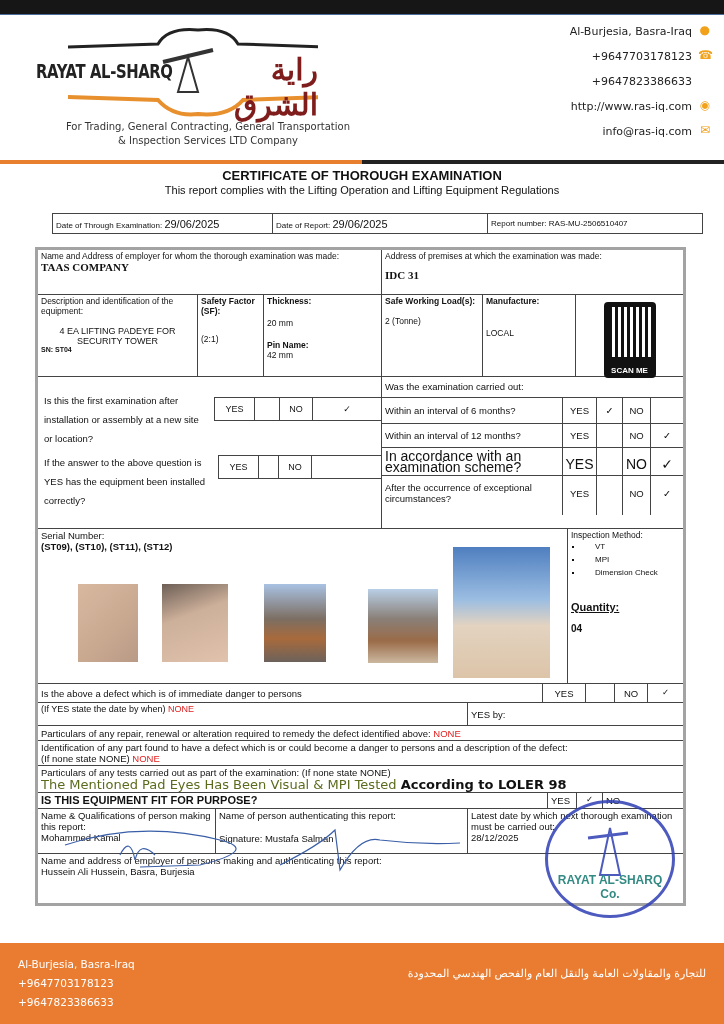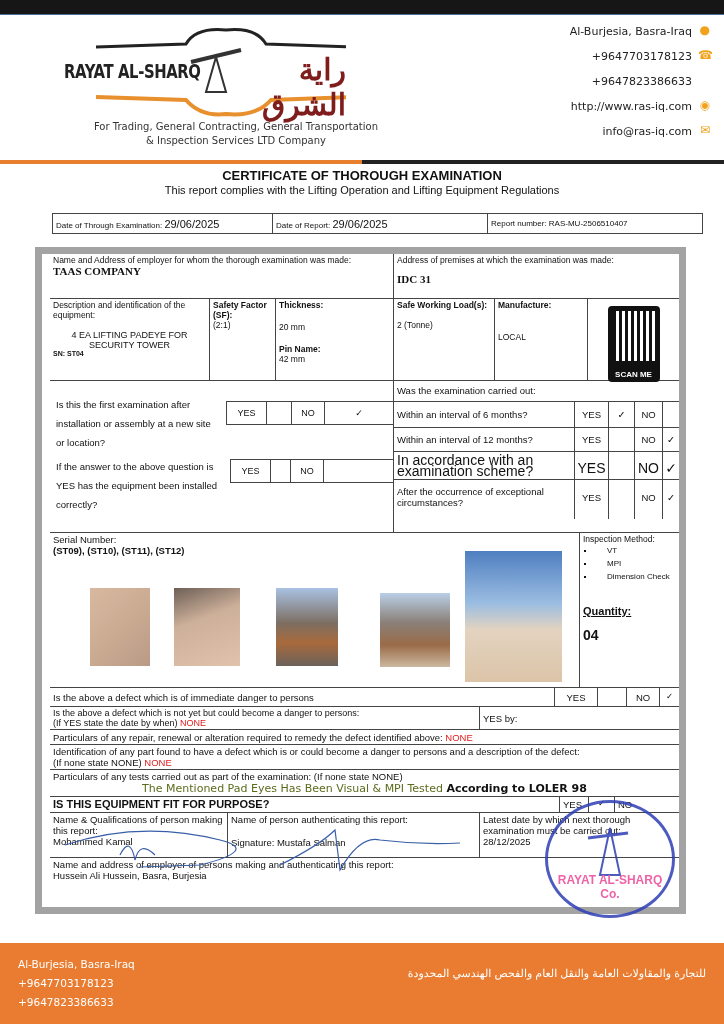--- a/index.html
+++ b/index.html
@@ -1,54 +1,54 @@
 <!DOCTYPE html>
 <html><head>
 <meta charset="utf-8">
 <style>
   * { box-sizing: border-box; margin: 0; padding: 0; }
   body { width: 724px; height: 1024px; background: #fff; font-family: "Liberation Sans", sans-serif; color: #111; position: relative; overflow: hidden; }
   .topbar { position: absolute; left: 0; top: 0; width: 724px; height: 15px; background: #161616; border-bottom: 1px solid #4a6c96; }
-  .logo { position: absolute; left: 56px; top: 22px; width: 290px; height: 100px; }
+  .logo { position: absolute; left: 28px; top: 22px; width: 290px; height: 100px; }
   .logo-en { position: absolute; left: 8px; top: 38px; font-family: "DejaVu Sans", sans-serif; font-weight: bold; font-size: 19px; letter-spacing: -0.5px; transform: scaleX(0.78); transform-origin: left; color: #222; }
   .logo-ar { position: absolute; left: 195px; top: 30px; font-size: 30px; font-weight: bold; color: #7f1d1d; direction: rtl; }
   .logo-sub { position: absolute; left: 0; top: 98px; width: 380px; text-align: center; font-family: "DejaVu Sans", sans-serif; font-size: 10px; color: #333; line-height: 14px; }
   .contacts { position: absolute; right: 14px; top: 24px; text-align: right; font-family: "DejaVu Sans", sans-serif; font-size: 11px; color: #222; }
   .contact-line { height: 25px; line-height: 16px; display: flex; justify-content: flex-end; align-items: flex-start; gap: 6px; }
   .cicon { width: 12px; height: 12px; display: inline-block; color: #f1a21a; font-size: 12px; line-height: 12px; }
   .stripe { position: absolute; top: 160px; height: 4px; }
   .stripe.orange { left: 0; width: 362px; background: #e87f2e; }
   .stripe.black { left: 362px; width: 362px; background: #222; }
   .title { position: absolute; top: 168px; left: 0; width: 724px; text-align: center; font-weight: bold; font-size: 13px; }
   .subtitle { position: absolute; top: 184px; left: 0; width: 724px; text-align: center; font-size: 11px; }
   table { border-collapse: collapse; position: absolute; }
   td { border: 1px solid #444; font-size: 9px; vertical-align: top; padding: 1px 3px; }
   .hdr { left: 52px; top: 213px; width: 651px; height: 21px; }
   .hdr td { vertical-align: middle; font-size: 8px; }
   .hdr .v { font-size: 11px; }
-  .main { position: absolute; left: 35px; top: 247px; width: 651px; border: 7px solid #a3a3a3; padding-left: 8px; }
+  .main { position: absolute; left: 35px; top: 247px; width: 651px; border: 3px solid #a3a3a3; }
   .row { display: flex; border-bottom: 1px solid #444; }
   .cell { border-right: 1px solid #444; padding: 1px 3px; font-size: 8.5px; }
   .cell:last-child { border-right: none; }
   .bold-serif { font-family: "Liberation Serif", serif; font-weight: bold; font-size: 11px; }
   .lbl-b { font-weight: bold; font-size: 8.5px; }
   .ynbox { display: flex; border: 1px solid #444; height: 24px; font-size: 9px; }
   .ynbox > div { border-right: 1px solid #444; display: flex; align-items: center; justify-content: center; }
   .ynbox > div:last-child { border-right: none; }
   .red { color: #e02020; }
   .qr { width: 52px; height: 76px; background: #111; border-radius: 4px; margin: 6px auto 0; position: relative; }
   .qr-inner { position: absolute; left: 5px; top: 5px; width: 42px; height: 50px; background:
       repeating-linear-gradient(90deg, #111 0 3px, #fff 3px 6px), #fff; }
   .qr-label { position: absolute; bottom: 3px; width: 100%; text-align: center; color: #fff; font-size: 8px; font-weight: bold; }
   .photo { position: absolute; }
   .footer { position: absolute; left: 0; top: 943px; width: 724px; height: 81px; background: #e97c30; color: #fff; }
   .footer-left { position: absolute; left: 18px; top: 12px; font-family: "DejaVu Sans", sans-serif; font-size: 10.5px; line-height: 19px; }
   .footer-right { position: absolute; right: 18px; top: 20px; font-size: 11px; line-height: 20px; text-align: right; direction: rtl; }
   .stamp { position: absolute; left: 545px; top: 800px; width: 130px; height: 118px; border: 3px solid #2f3fb5; border-radius: 50%; opacity: 0.85; }
-  .stamp-text { position: absolute; bottom: 14px; width: 100%; text-align: center; color: #ec4899; font-weight: bold; font-size: 12px; }
+  .stamp-text { position: absolute; bottom: 14px; width: 100%; text-align: center; color: #0f766e; font-weight: bold; font-size: 12px; }
   .sig { position: absolute; }
 </style>
 </head>
 <body>
 
 <div class="topbar"></div>
 
 <div class="logo">
   <svg width="290" height="95" style="position:absolute;left:0;top:0">
     <path d="M40 25 L130 22 Q140 5 170 8 Q200 5 210 22 L300 25" stroke="#222" stroke-width="3" fill="none"></path>
@@ -117,21 +117,21 @@
   </div>
 
   <div class="row" style="height:82px">
     <div class="cell" style="width:160px">
       <div>Description and identification of the equipment:</div>
       <div style="text-align:center;margin-top:10px;font-size:9px">4 EA LIFTING PADEYE FOR SECURITY TOWER</div>
       <div style="font-size:7px;font-weight:bold">SN: ST04</div>
     </div>
     <div class="cell" style="width:66px">
       <div class="lbl-b">Safety Factor (SF):</div>
-      <div style="margin-top:0">(2:1)</div>
+      <div style="margin-top:18px">(2:1)</div>
     </div>
     <div class="cell" style="width:118px">
       <div class="lbl-b">Thickness:</div>
       <div style="margin-top:12px">20 mm</div>
       <div class="lbl-b" style="margin-top:12px">Pin Name:</div>
       <div>42 mm</div>
     </div>
     <div class="cell" style="width:101px">
       <div class="lbl-b">Safe Working Load(s):</div>
       <div style="margin-top:10px">2 (Tonne)</div>
@@ -209,55 +209,54 @@
       <div class="photo" style="left:415px;top:18px;width:97px;height:131px;background:linear-gradient(180deg,#4f7fc0,#9bbde2 40%,#e3d3c0 60%,#dcc4a8)"></div>
     </div>
     <div class="cell" style="flex:1;font-size:8px">
       <div style="font-size:8.5px">Inspection Method:</div>
       <ul style="list-style:square;padding-left:12px;line-height:13px">
         <li style="padding-left:12px">VT</li>
         <li style="padding-left:12px">MPI</li>
         <li style="padding-left:12px">Dimension Check</li>
       </ul>
       <div style="margin-top:22px;font-weight:bold;font-size:11px;text-decoration:underline">Quantity:</div>
-      <div style="margin-top:10px;font-weight:bold;font-size:14px">04</div>
+      <div style="margin-top:10px;font-weight:bold;font-size:10px">04</div>
     </div>
   </div>
 
   <div class="row" style="height:19px">
     <div class="cell" style="width:505px;padding-top:4px;font-size:9.5px">Is the above a defect which is of immediate danger to persons</div>
     <div class="cell" style="width:43px;text-align:center;padding-top:4px;font-size:9.5px">YES</div>
     <div class="cell" style="width:29px"></div>
     <div class="cell" style="width:33px;text-align:center;padding-top:4px;font-size:9.5px">NO</div>
     <div class="cell" style="flex:1;text-align:center;padding-top:3px">✓</div>
   </div>
 
   <div class="row" style="height:23px">
     <div class="cell" style="width:430px;font-size:9px;line-height:10px">
-      <div>Is the above a defect which is not yet but could become a danger to persons:</div>
       <div><span>(If YES state the date by when)</span> <span class="red">NONE</span></div>
     </div>
     <div class="cell" style="flex:1;padding-top:6px;font-size:9.5px">YES by:</div>
   </div>
 
   <div class="row" style="height:15px">
     <div class="cell" style="flex:1;font-size:9.5px;padding-top:2px"><span>Particulars of any repair, renewal or alteration required to remedy the defect identified above:</span> <span class="red">NONE</span></div>
   </div>
 
   <div class="row" style="height:25px">
     <div class="cell" style="flex:1;font-size:9.5px;line-height:11px">
       <div>Identification of any part found to have a defect which is or could become a danger to persons and a description of the defect:</div>
       <div><span>(If none state NONE)</span> <span class="red">NONE</span></div>
     </div>
   </div>
 
   <div class="row" style="height:27px">
     <div class="cell" style="flex:1;font-size:9.5px;line-height:12px">
       <div>Particulars of any tests carried out as part of the examination: (If none state NONE)</div>
-      <div style="text-align:center;font-family:'DejaVu Sans',sans-serif;font-size:11px"><span style="color:#5b6b1c">The Mentioned Pad Eyes Has Been Visual &amp; MPI Tested</span> <span style="font-weight:bold">According to LOLER 98</span></div>
+      <div style="text-align:left;font-family:'DejaVu Sans',sans-serif;font-size:13px"><span style="color:#5b6b1c">The Mentioned Pad Eyes Has Been Visual &amp; MPI Tested</span> <span style="font-weight:bold">According to LOLER 98</span></div>
     </div>
   </div>
 
   <div class="row" style="height:16px">
     <div class="cell" style="width:510px;font-weight:bold;font-size:11px;padding-top:1px">IS THIS EQUIPMENT FIT FOR PURPOSE?</div>
     <div class="cell" style="width:29px;font-size:9.5px;padding-top:2px">YES</div>
     <div class="cell" style="width:26px;text-align:center">✓</div>
     <div class="cell" style="flex:1;font-size:9.5px;padding-top:2px">NO</div>
   </div>
 

